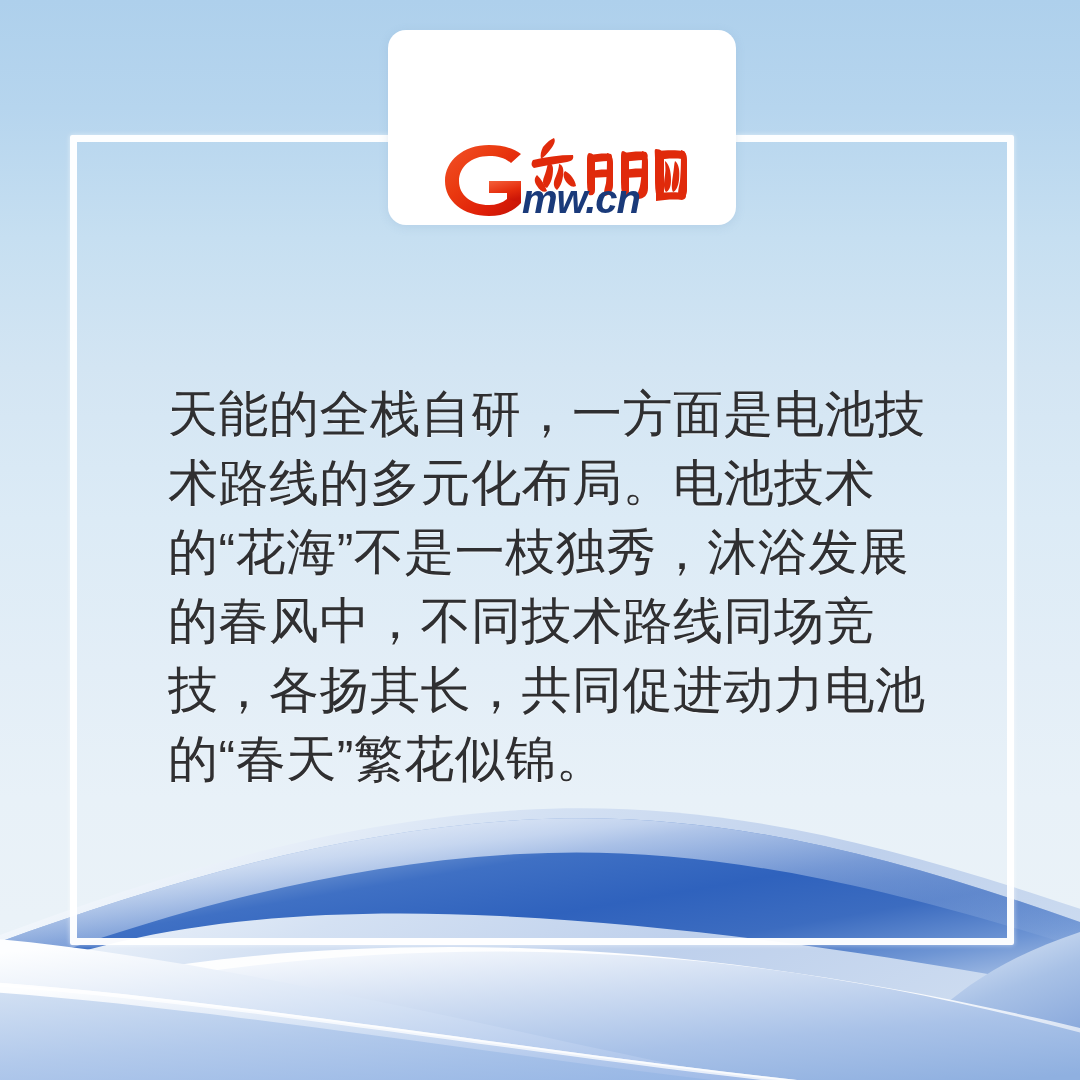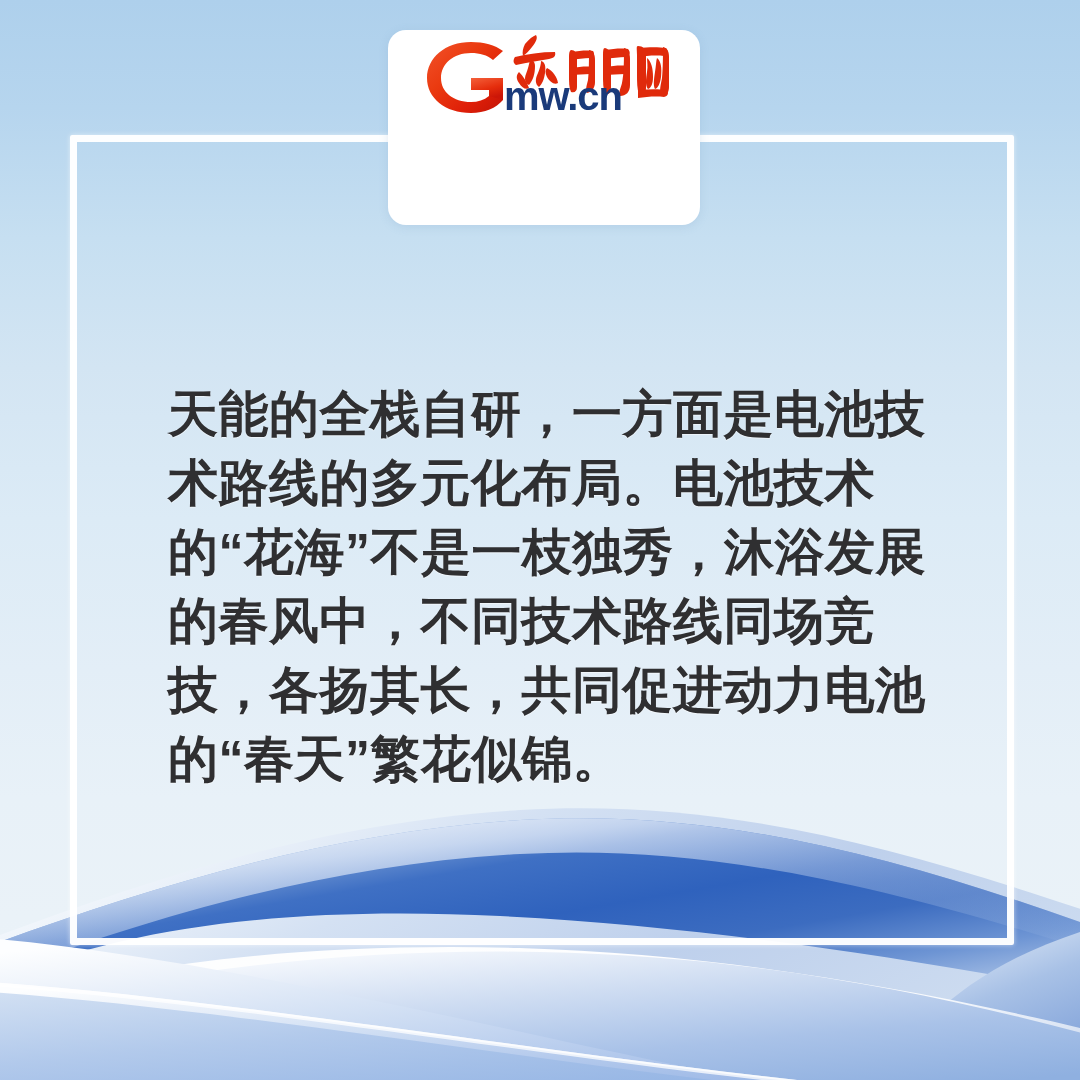--- a/index.html
+++ b/index.html
@@ -56,47 +56,48 @@
     bottom: 0;
     width: 1080px;
     height: 150px;
   }
 
   
   .logo-card {
     position: absolute;
     left: 388px;
     top: 30px;
-    width: 312px;
+    width: 348px;
     height: 195px;
     background: #ffffff;
     border-radius: 18px;
     display: flex;
-    align-items: flex-start;
+    align-items: flex-end;
     justify-content: center;
     box-shadow: 0 2px 10px rgba(110,150,190,0.18);
+    font-style: italic;
   }
   .logo {
     width: 250px;
     height: 92px;
     position: relative;
   }
   .logo svg { display: block; width: 250px; height: 92px; }
 
   
   .copy {
     position: absolute;
     left: 168px;
     top: 330px;
     width: 775px;
     color: #2f2f31;
     font-size: 50px;
     line-height: 69px;
     letter-spacing: 0.5px;
-    font-weight: 700;
+    font-weight: 400;
     text-shadow: 0 1px 1px rgba(255,255,255,0.55);
     white-space: pre-wrap;
     word-break: break-all;
   }
 </style>
 </head>
 <body>
 
 <div class="poster">
 

